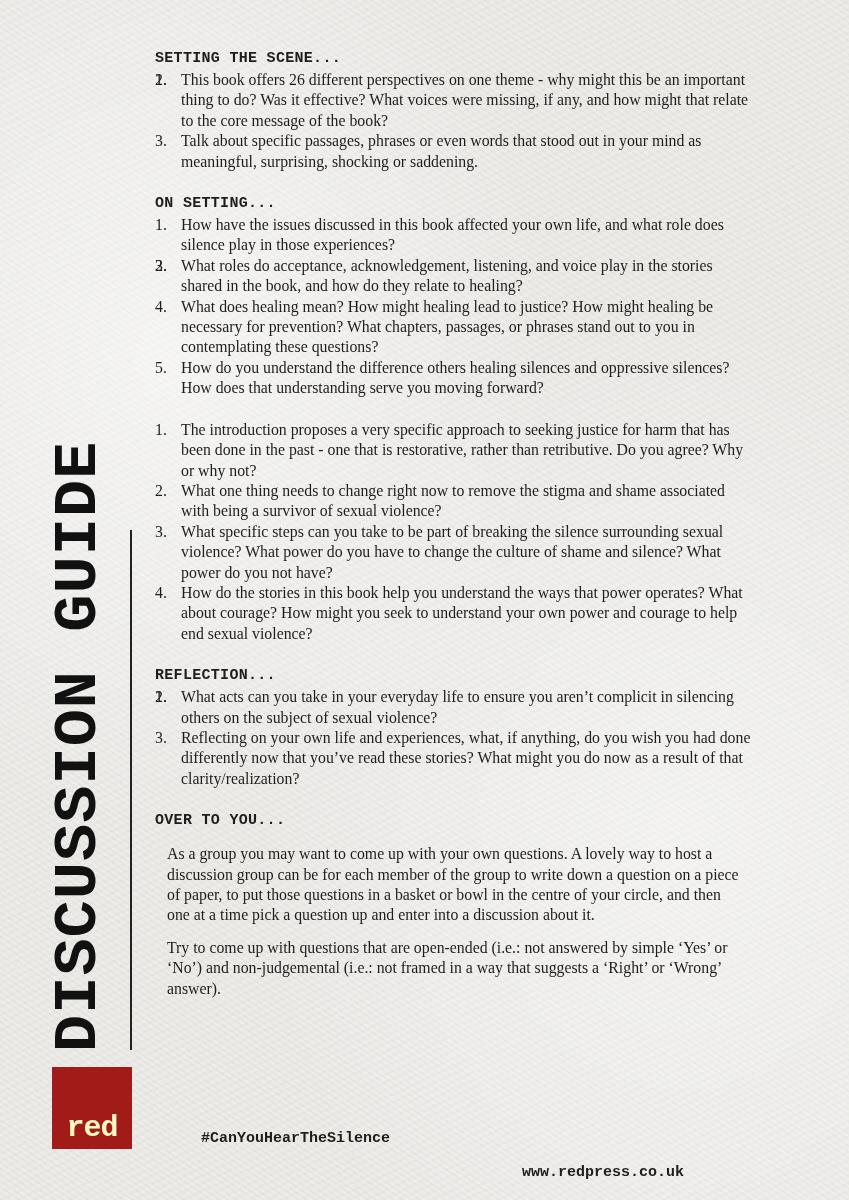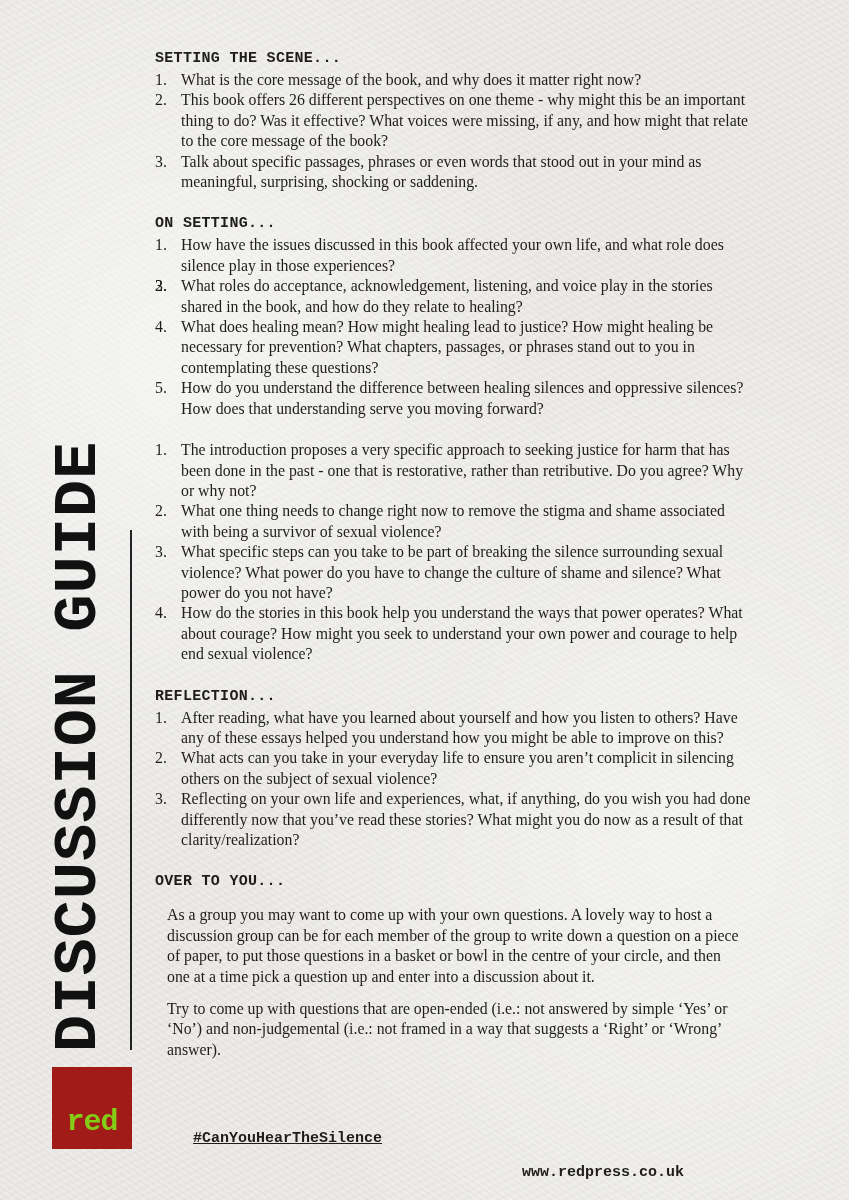--- a/index.html
+++ b/index.html
@@ -23,21 +23,21 @@
   .side-rule {
     position:absolute; left:130px; top:530px; width:2px; height:520px; background:#222;
   }
   .logo {
     position:absolute; left:52px; top:1067px; width:80px; height:82px;
     background:#a11c19;
     display:flex; align-items:flex-end; justify-content:center;
   }
   .logo span {
     font-family:"Liberation Mono", "DejaVu Sans Mono", monospace;
-    font-weight:bold; font-size:30px; color:#84cc16; line-height:30px; margin-bottom:12px;
+    font-weight:bold; font-size:30px; color:#fef9c3; line-height:30px; margin-bottom:6px;
     letter-spacing:-1px;
   }
   .content {
     position:absolute; left:155px; top:48px; width:600px;
     font-family:"Liberation Serif", "DejaVu Serif", serif;
     font-size:15.8px; line-height:20.4px;
   }
   .section { margin-bottom:21px; }
   .section-title {
     font-family:"Liberation Mono", "DejaVu Sans Mono", monospace;
@@ -45,68 +45,68 @@
   }
   ol { margin:0; padding:0; list-style:none; }
   li { position:relative; padding-left:26px; }
   li .num { position:absolute; left:0; top:0; }
   .para { margin:12px; }
   .footer {
     position:absolute; top:1130px; left:185px; width:520px;
     font-family:"Liberation Mono", "DejaVu Sans Mono", monospace;
     font-weight:bold; font-size:15px;
   }
-  .footer .hashtag { position:absolute; left:8px; top:0;text-decoration:underline; }
+  .footer .hashtag { position:absolute; left:16px; top:0; }
   .footer .url { position:absolute; left:337px; top:0;margin-top:34px; }
 </style>
 </head>
 <body>
 
 <div class="side-title">DISCUSSION GUIDE</div>
 <div class="side-rule"></div>
 
 <div class="logo">
   <span>red</span>
 </div>
 
 <div class="content">
 
   <div class="section">
     <div class="section-title">SETTING THE SCENE...</div>
     <ol>
-      <li><span class="num">1.</span><span>What is the core message of the book, and why does it matter right now?</span></li>
+      <li><span class="num">1.</span></li>
       <li><span class="num">2.</span><span>This book offers 26 different perspectives on one theme - why might this be an important thing to do? Was it effective? What voices were missing, if any, and how might that relate to the core message of the book?</span></li>
       <li><span class="num">3.</span><span>Talk about specific passages, phrases or even words that stood out in your mind as meaningful, surprising, shocking or saddening.</span></li>
     </ol>
   </div>
 
   <div class="section">
     <div class="section-title">ON SETTING...</div>
     <ol>
       <li><span class="num">1.</span><span>How have the issues discussed in this book affected your own life, and what role does silence play in those experiences?</span></li>
       <li><span class="num">2.</span></li>
       <li><span class="num">3.</span><span>What roles do acceptance, acknowledgement, listening, and voice play in the stories shared in the book, and how do they relate to healing?</span></li>
       <li><span class="num">4.</span><span>What does healing mean? How might healing lead to justice? How might healing be necessary for prevention? What chapters, passages, or phrases stand out to you in contemplating these questions?</span></li>
-      <li><span class="num">5.</span><span>How do you understand the difference between healing silences and oppressive silences? How does that understanding serve you moving forward?</span></li>
+      <li><span class="num">5.</span><span>How do you understand the difference others healing silences and oppressive silences? How does that understanding serve you moving forward?</span></li>
     </ol>
   </div>
 
   <div class="section">
     <ol>
       <li><span class="num">1.</span><span>The introduction proposes a very specific approach to seeking justice for harm that has been done in the past - one that is restorative, rather than retributive. Do you agree? Why or why not?</span></li>
       <li><span class="num">2.</span><span>What one thing needs to change right now to remove the stigma and shame associated with being a survivor of sexual violence?</span></li>
       <li><span class="num">3.</span><span>What specific steps can you take to be part of breaking the silence surrounding sexual violence? What power do you have to change the culture of shame and silence? What power do you not have?</span></li>
       <li><span class="num">4.</span><span>How do the stories in this book help you understand the ways that power operates? What about courage? How might you seek to understand your own power and courage to help end sexual violence?</span></li>
     </ol>
   </div>
 
   <div class="section">
     <div class="section-title">REFLECTION...</div>
     <ol>
-      <li><span class="num">1.</span><span>After reading, what have you learned about yourself and how you listen to others? Have any of these essays helped you understand how you might be able to improve on this?</span></li>
+      <li><span class="num">1.</span></li>
       <li><span class="num">2.</span><span>What acts can you take in your everyday life to ensure you aren’t complicit in silencing others on the subject of sexual violence?</span></li>
       <li><span class="num">3.</span><span>Reflecting on your own life and experiences, what, if anything, do you wish you had done differently now that you’ve read these stories? What might you do now as a result of that clarity/realization?</span></li>
     </ol>
   </div>
 
   <div class="section">
     <div class="section-title">OVER TO YOU...</div>
     <p class="para">As a group you may want to come up with your own questions. A lovely way to host a discussion group can be for each member of the group to write down a question on a piece of paper, to put those questions in a basket or bowl in the centre of your circle, and then one at a time pick a question up and enter into a discussion about it.</p>
     <p class="para">Try to come up with questions that are open-ended (i.e.: not answered by simple ‘Yes’ or ‘No’) and non-judgemental (i.e.: not framed in a way that suggests a ‘Right’ or ‘Wrong’ answer).</p>
   </div>

